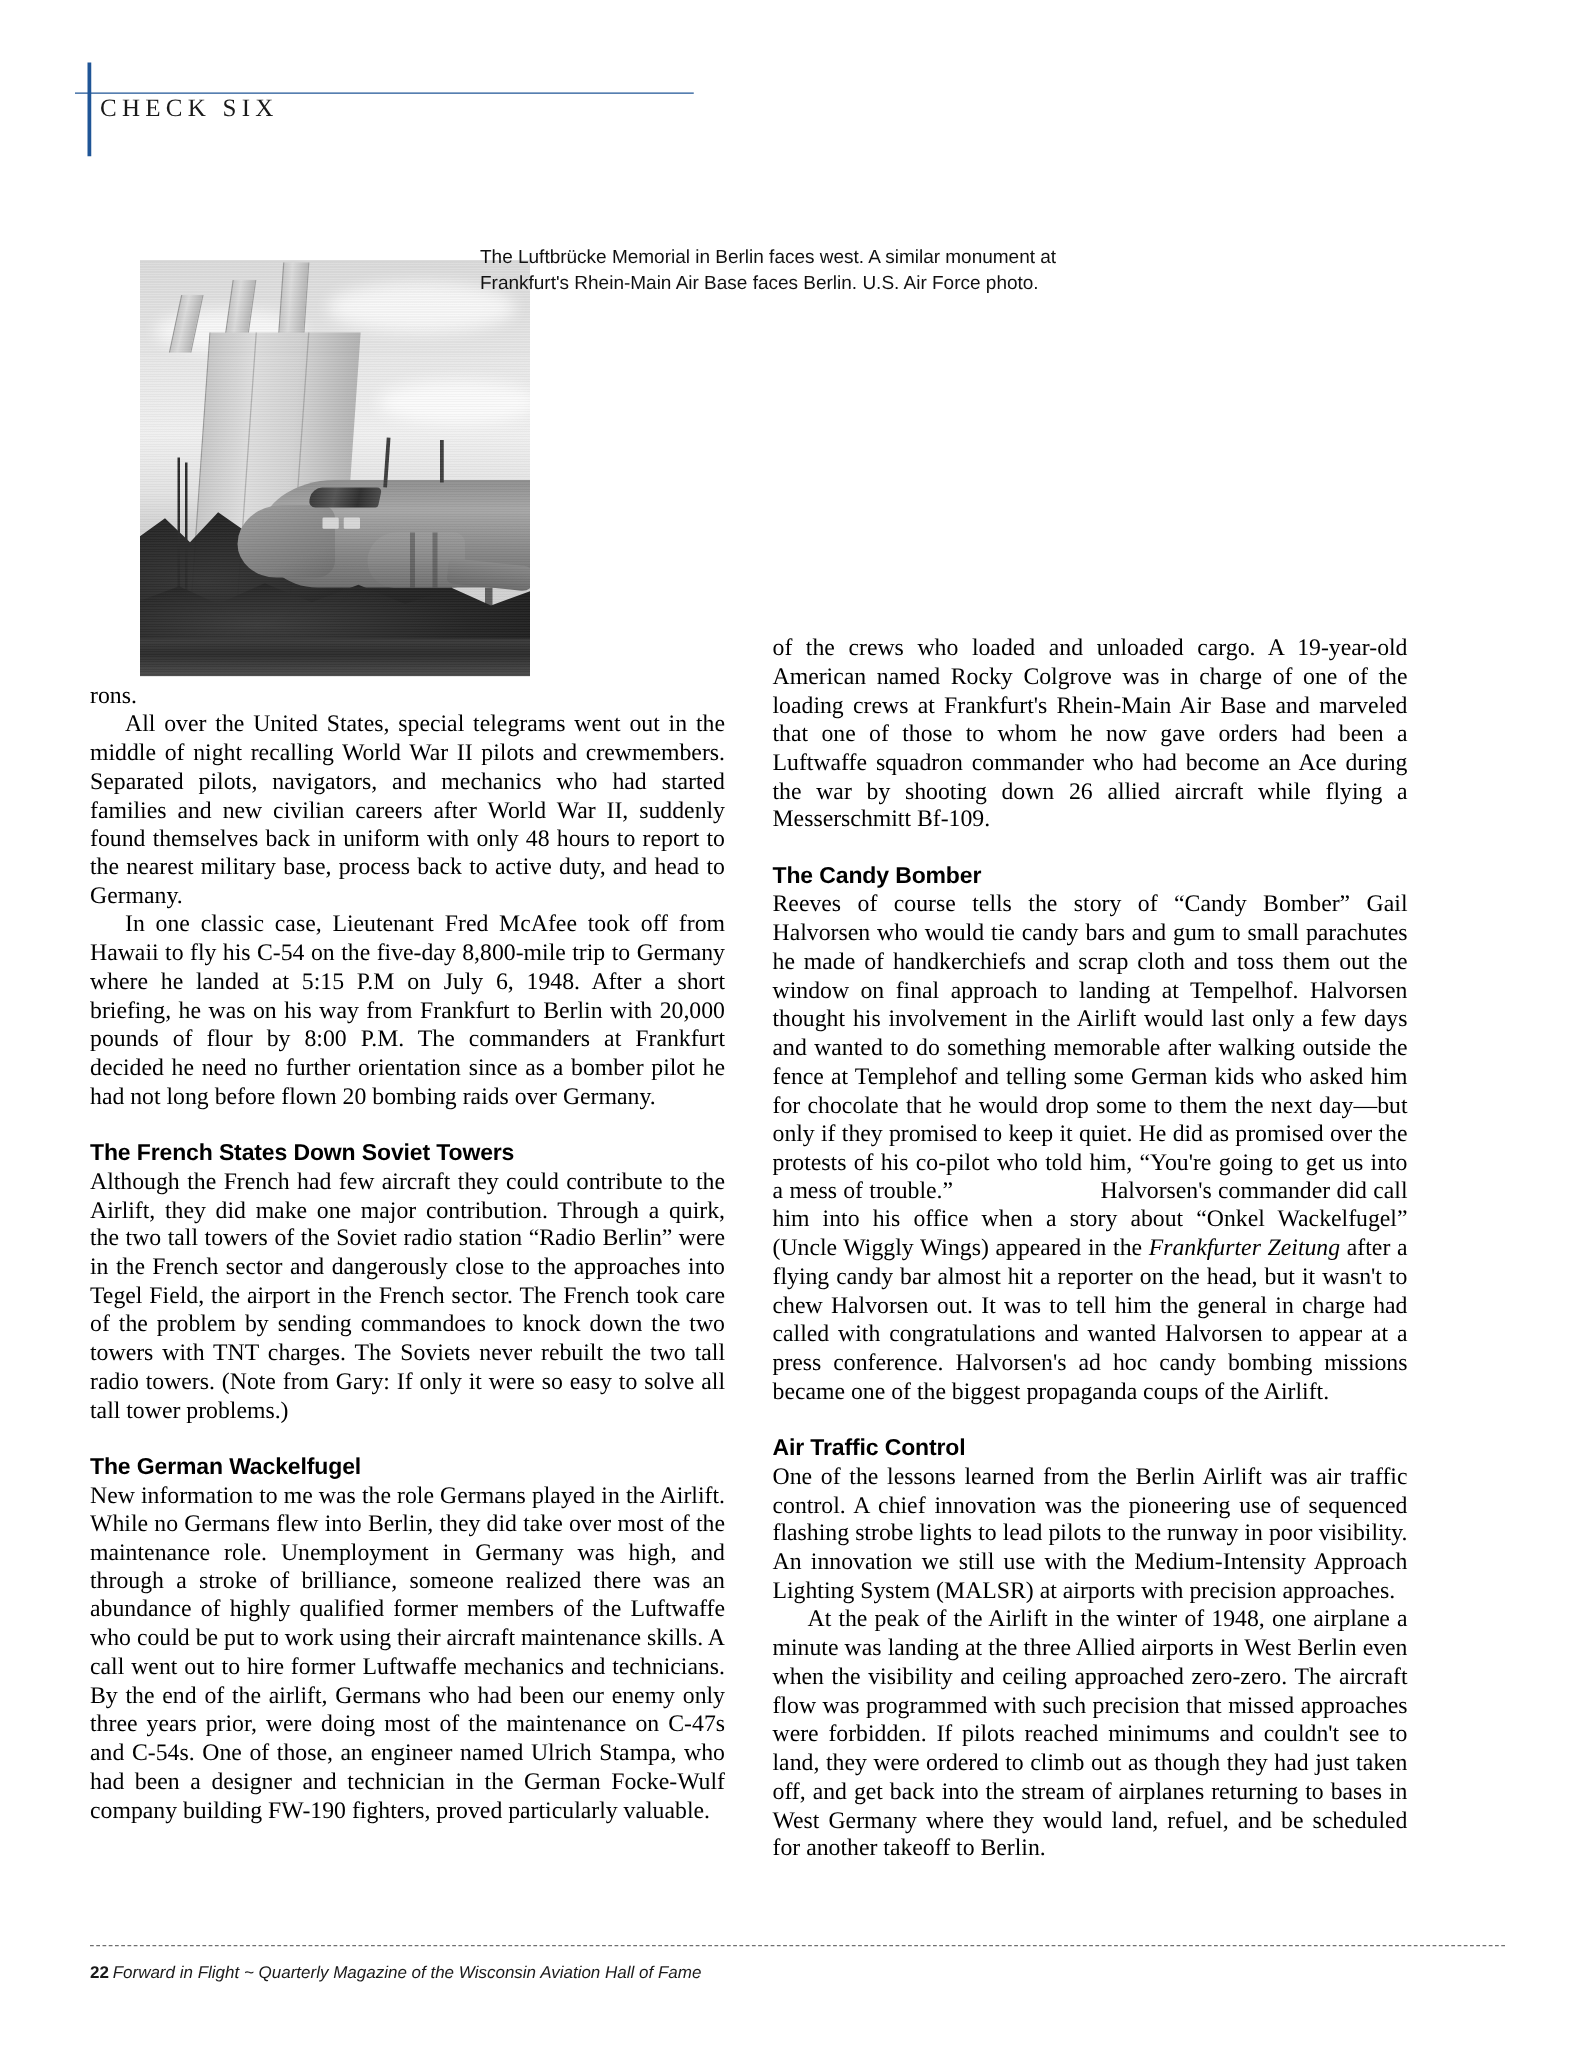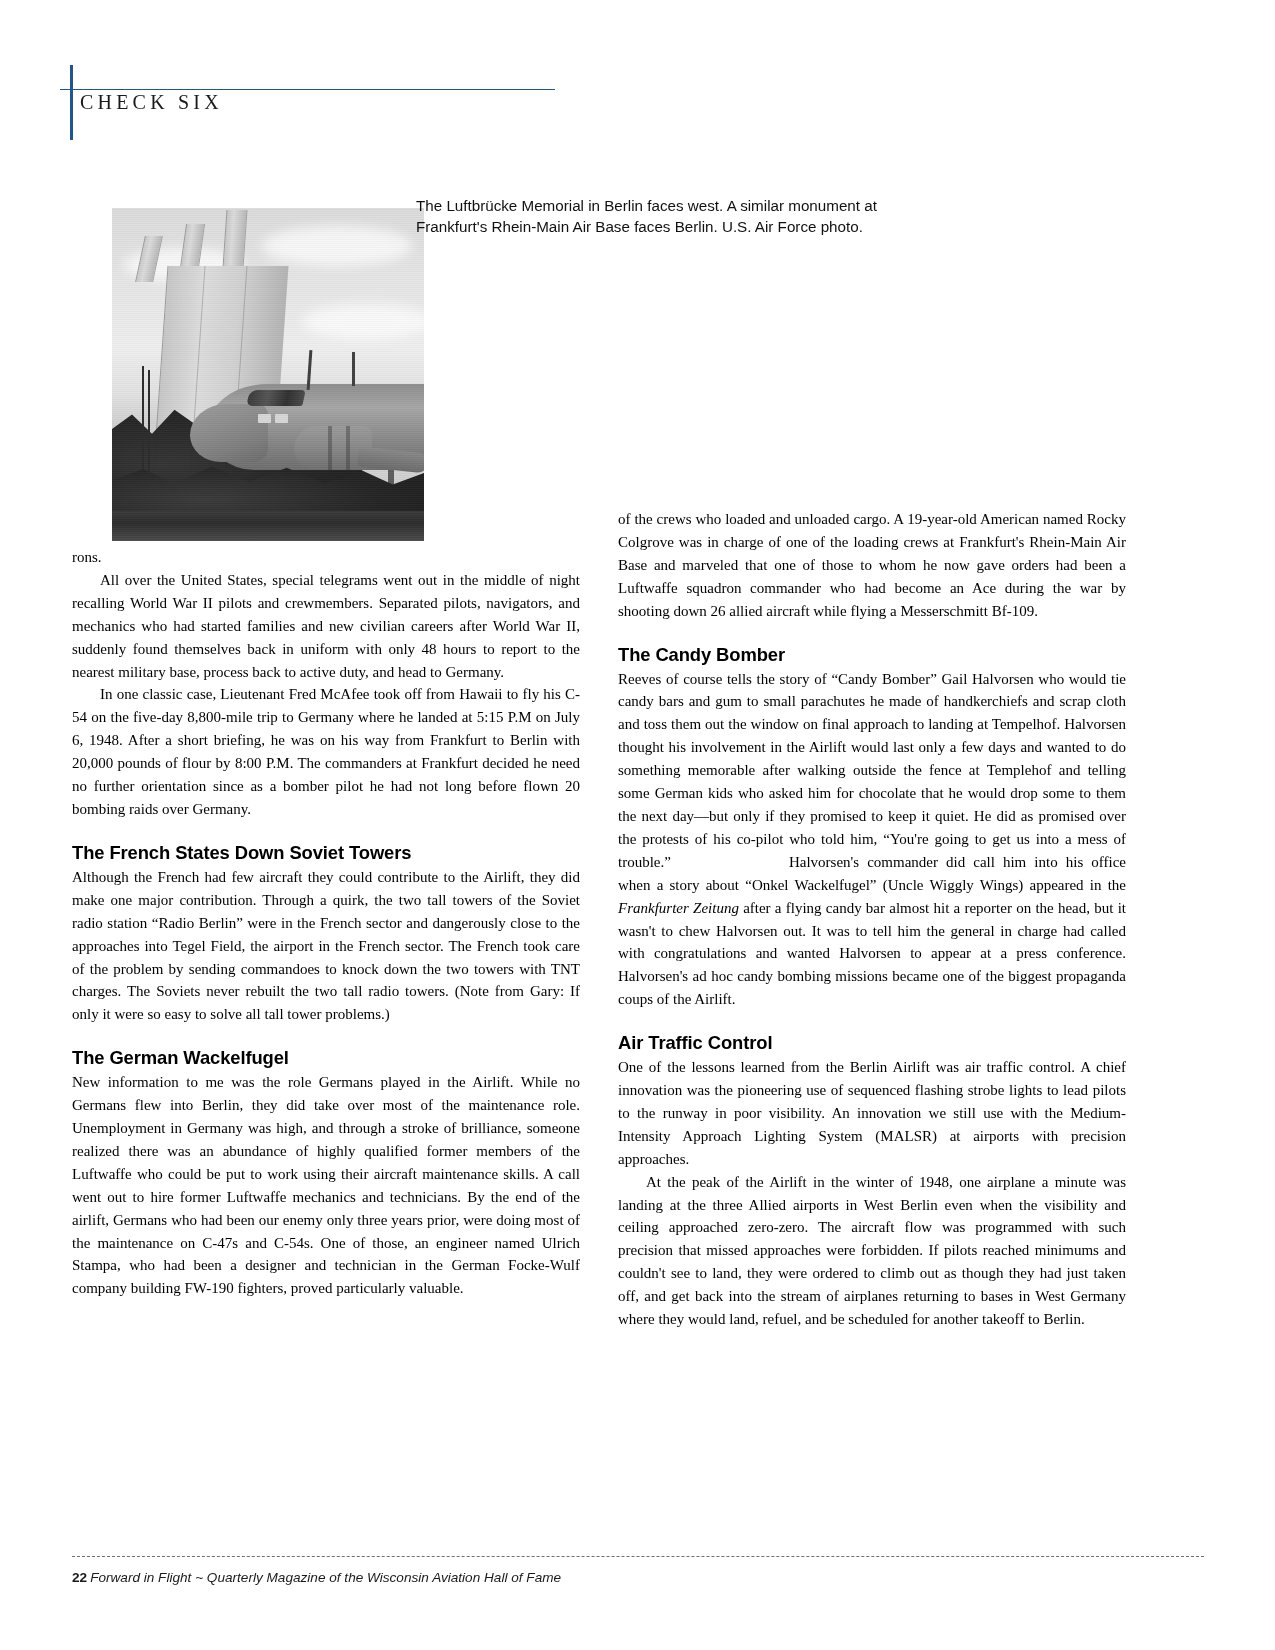--- a/index.html
+++ b/index.html
@@ -12,21 +12,21 @@
     height: 1650px;
     position: relative;
     font-family: "Liberation Serif", "DejaVu Serif", serif;
     color: #000000;
     overflow: hidden;
   }
 
   
   .page-header {
     position: absolute;
-    left: 0; top: 15px;
+    left: 0; top: 0;
     width: 1095px;
     height: 150px;
   }
   .header-rule {
     position: absolute;
     left: 60px;
     top: 74px;
     width: 495px;
     height: 1px;
     background: #1f5596;
@@ -203,40 +203,40 @@
     position: absolute;
     inset: 0;
     background-image:
       repeating-linear-gradient(0deg, rgba(255,255,255,0.035) 0 1px, rgba(0,0,0,0.03) 1px 2px);
     pointer-events: none;
   }
 
   
   .photo-caption {
     position: absolute;
-    left: 416px;
+    left: 384px;
     top: 196px;
     width: 500px;
     font-family: "Liberation Sans", "DejaVu Sans", sans-serif;
     font-size: 15.2px;
     line-height: 20.5px;
     color: #111;
   }
 
   
   .col {
     position: absolute;
     width: 508px;
   }
   .col-left  { left: 72px;  top: 546px; }
   .col-right { left: 618px; top: 508px; }
 
   .body-p {
     font-family: "Liberation Serif", "DejaVu Serif", serif;
-    font-size: 15px;
+    font-size: 19px;
     line-height: 22.9px;
     text-align: justify;
     margin: 0;
     -webkit-hyphens: none;
     hyphens: none;
     word-spacing: 0px;
   }
   .body-p.indent { text-indent: 28px; }
   .body-p + .body-p { margin-top: 0; }
 

